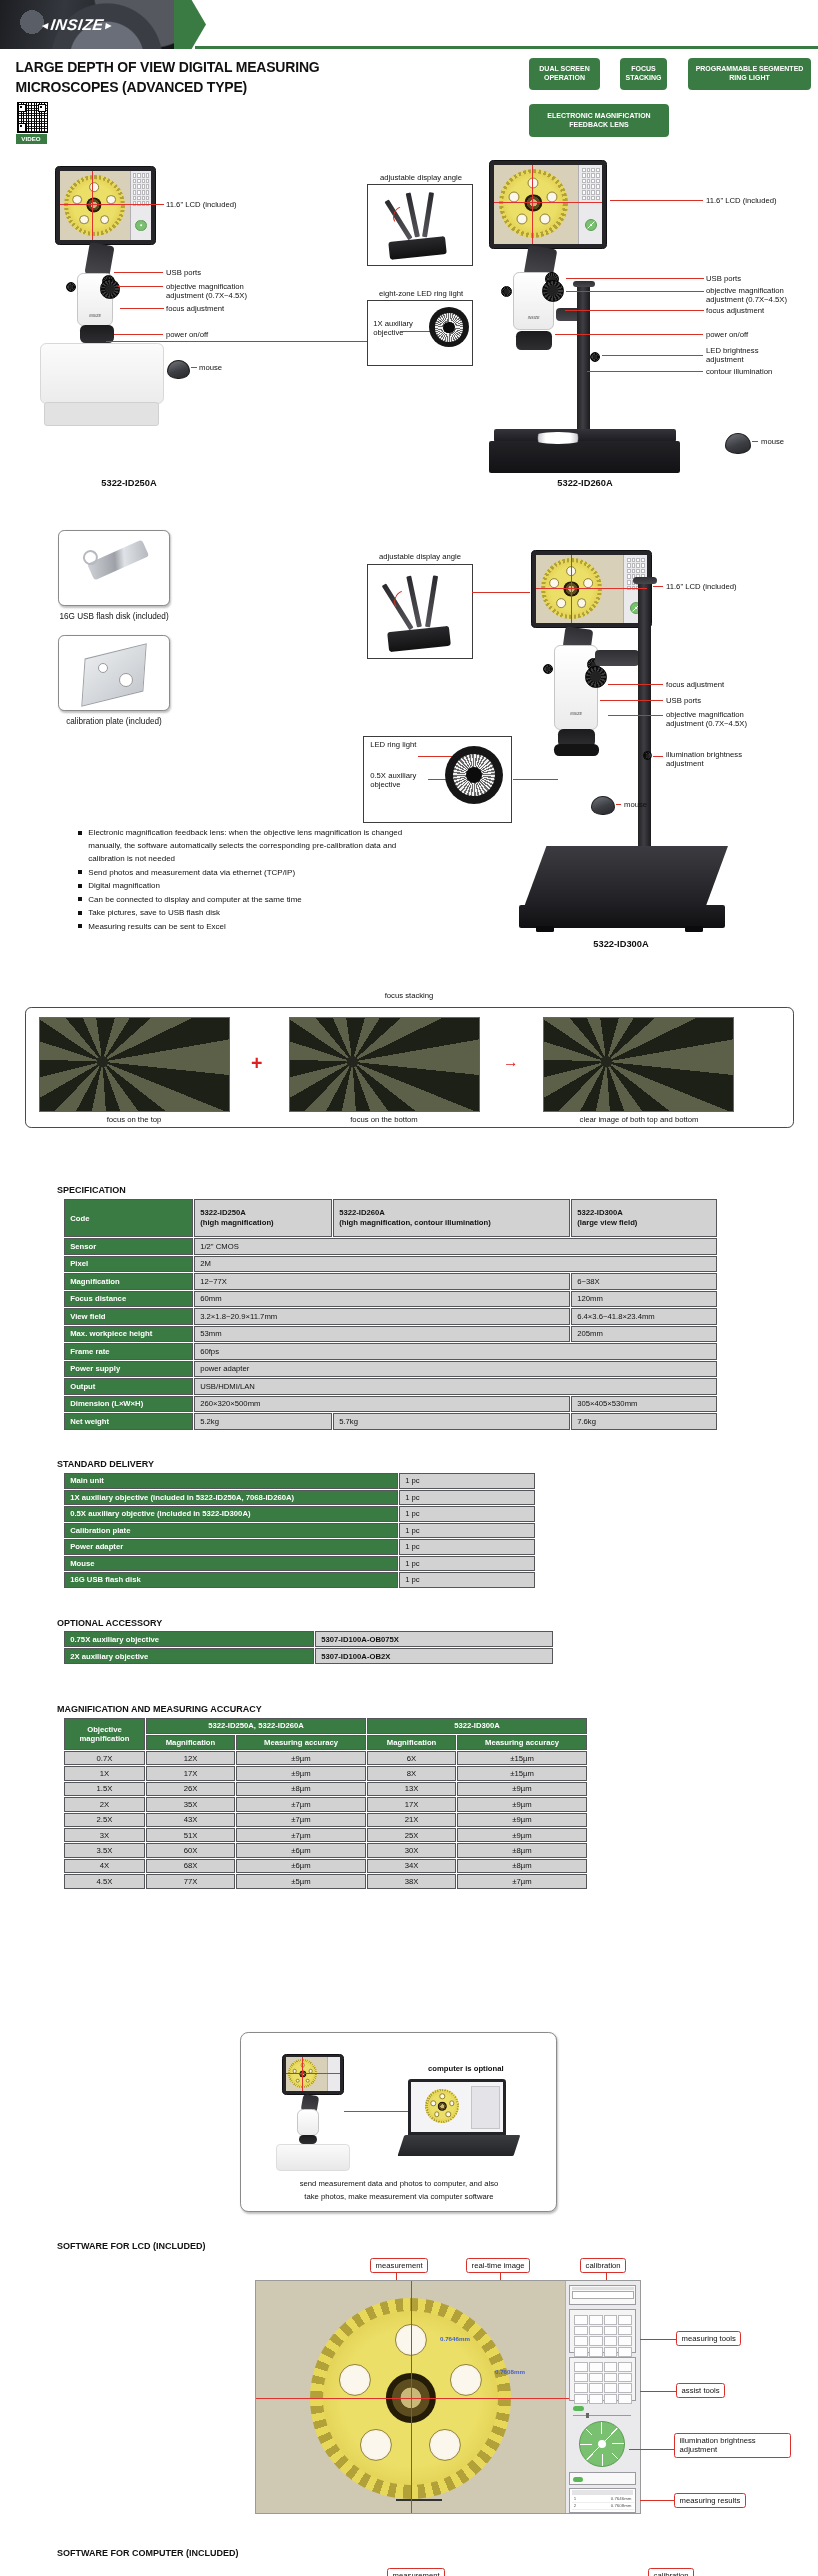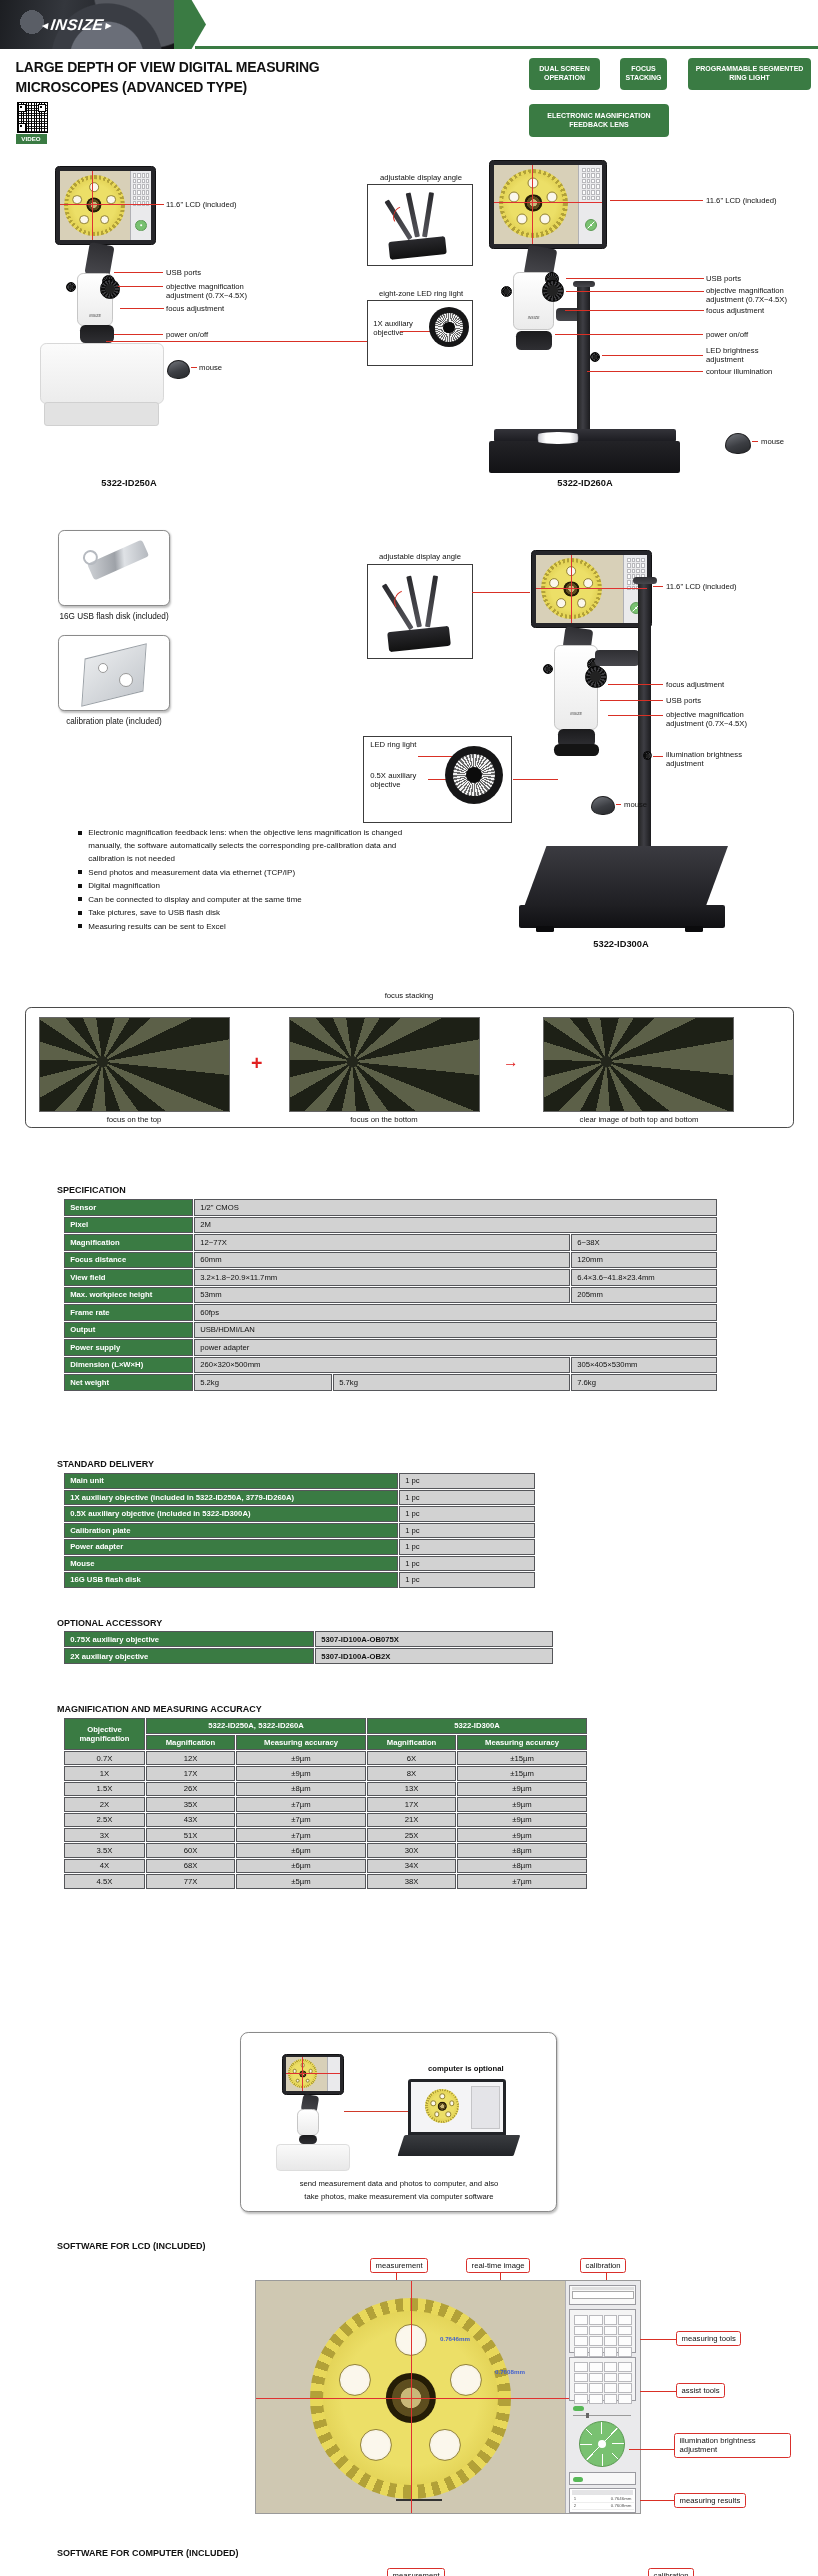--- a/index.html
+++ b/index.html
@@ -443,20 +443,26 @@
   <div class="h-sec" style="left:57px;top:1185px">SPECIFICATION</div>
   <div class="abs" id="spec-wrap" style="left:63px;top:1198px">
       <table class="cat spec" style="width:653px">
     <colgroup>
           <col style="width:129px">
           <col style="width:138px">
           <col style="width:237px">
           <col style="width:146px">
         </colgroup>
         <tbody>
+          <tr style="height:38px">
+            <td class="g">Code</td>
+            <td class="v code">5322-ID250A<br><span style="font-weight:700">(high magnification)</span></td>
+            <td class="v code">5322-ID260A<br><span style="font-weight:700">(high magnification, contour illumination)</span></td>
+            <td class="v code">5322-ID300A<br><span style="font-weight:700">(large view field)</span></td>
+          </tr>
           <tr style="height:16.5px">
             <td class="g">Sensor</td>
             <td class="v" colspan="3">1/2" CMOS</td>
           </tr>
           <tr style="height:16.5px">
             <td class="g">Pixel</td>
             <td class="v" colspan="3">2M</td>
           </tr>
           <tr style="height:16.5px">
             <td class="g">Magnification</td>
@@ -476,26 +482,26 @@
           <tr style="height:16.5px">
             <td class="g">Max. workpiece height</td>
             <td class="v" colspan="2">53mm</td>
             <td class="v" colspan="1">205mm</td>
           </tr>
           <tr style="height:16.5px">
             <td class="g">Frame rate</td>
             <td class="v" colspan="3">60fps</td>
           </tr>
           <tr style="height:16.5px">
+            <td class="g">Power supply</td>
+            <td class="v" colspan="3">power adapter</td>
+          </tr>
+          <tr style="height:16.5px">
             <td class="g">Output</td>
             <td class="v" colspan="3">USB/HDMI/LAN</td>
-          </tr>
-          <tr style="height:16.5px">
-            <td class="g">Power supply</td>
-            <td class="v" colspan="3">power adapter</td>
           </tr>
           <tr style="height:16.5px">
             <td class="g">Dimension (L×W×H)</td>
             <td class="v" colspan="2">260×320×500mm</td>
             <td class="v" colspan="1">305×405×530mm</td>
           </tr>
           <tr style="height:16.5px">
             <td class="g">Net weight</td>
             <td class="v" colspan="1">5.2kg</td>
             <td class="v" colspan="1">5.7kg</td>
@@ -511,21 +517,21 @@
   <colgroup>
           <col style="width:334px">
           <col style="width:136px">
         </colgroup>
         <tbody>
           <tr style="height:15.5px">
             <td class="g">Main unit</td>
             <td class="v">1 pc</td>
           </tr>
           <tr style="height:15.5px">
-            <td class="g">1X auxiliary objective (included in 5322-ID250A, 3779-ID260A)</td>
+            <td class="g">1X auxiliary objective (included in 5322-ID250A, 7068-ID260A)</td>
             <td class="v">1 pc</td>
           </tr>
           <tr style="height:15.5px">
             <td class="g">0.5X auxiliary objective (included in 5322-ID300A)</td>
             <td class="v">1 pc</td>
           </tr>
           <tr style="height:15.5px">
             <td class="g">Calibration plate</td>
             <td class="v">1 pc</td>
           </tr>

